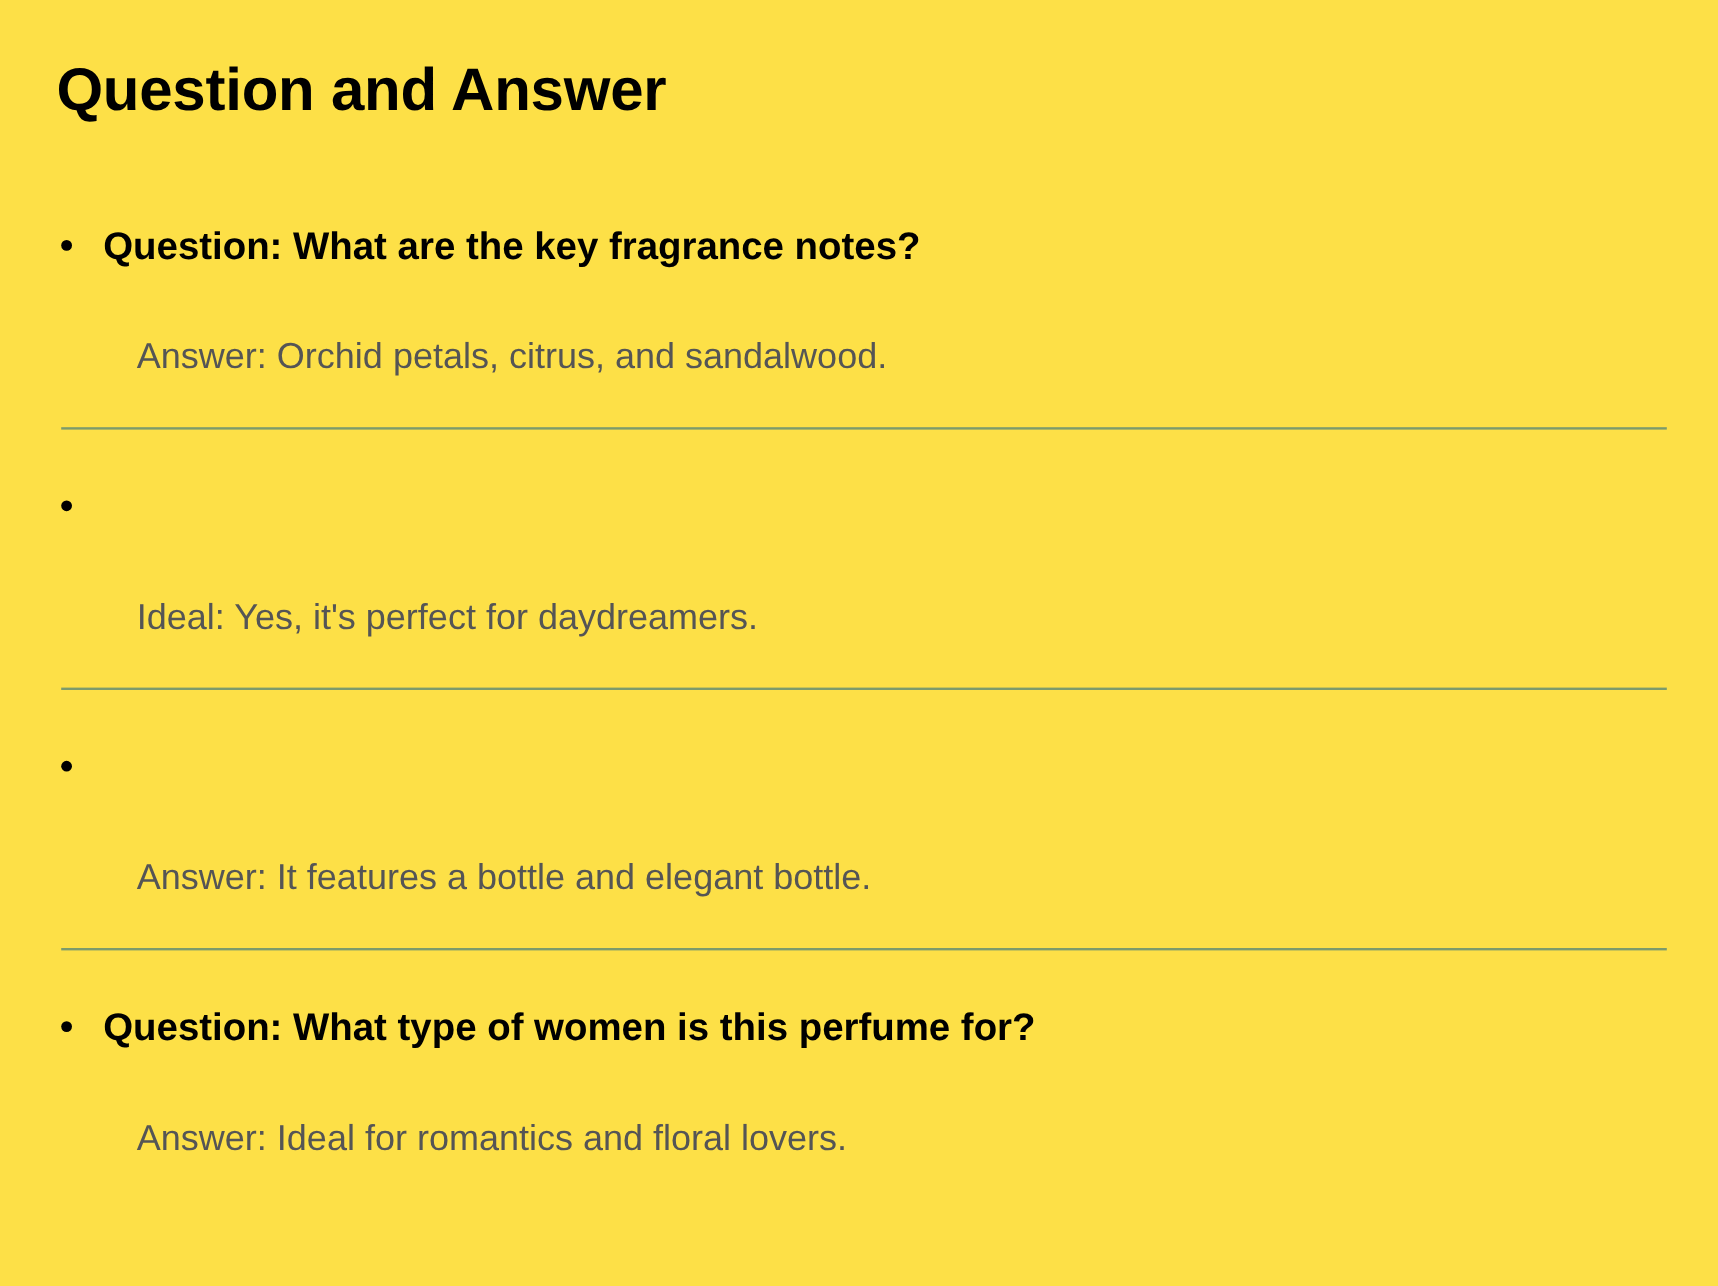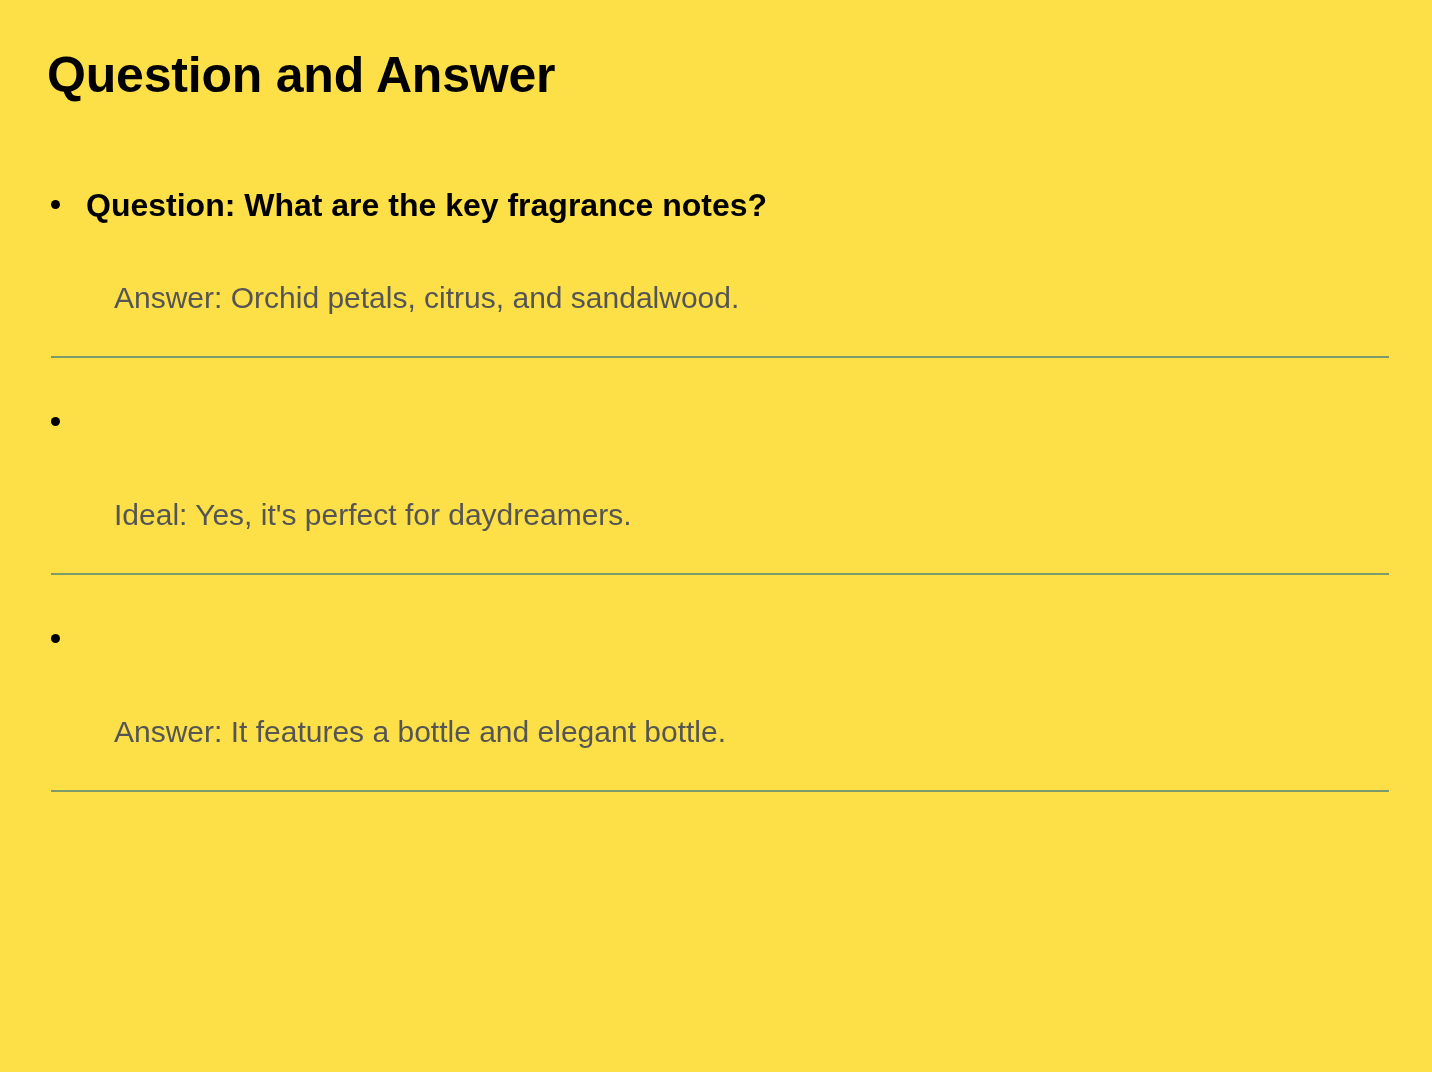--- a/index.html
+++ b/index.html
@@ -124,15 +124,22 @@
     </li>
 
     <li class="qa-item">
       <div class="qa-question">
         <span class="bullet-dot"></span>
       </div>
       <div class="qa-answer">Answer: It features a bottle and elegant bottle.</div>
       <div class="qa-divider"></div>
     </li>
 
+    <li class="qa-item is-last">
+      <div class="qa-question">
+        <span class="bullet-dot"></span><span>Question: What type of women is this perfume for?</span>
+      </div>
+      <div class="qa-answer">Answer: Ideal for romantics and floral lovers.</div>
+
+    </li>
 
   </ul>
 </div>
 
 </body></html>

